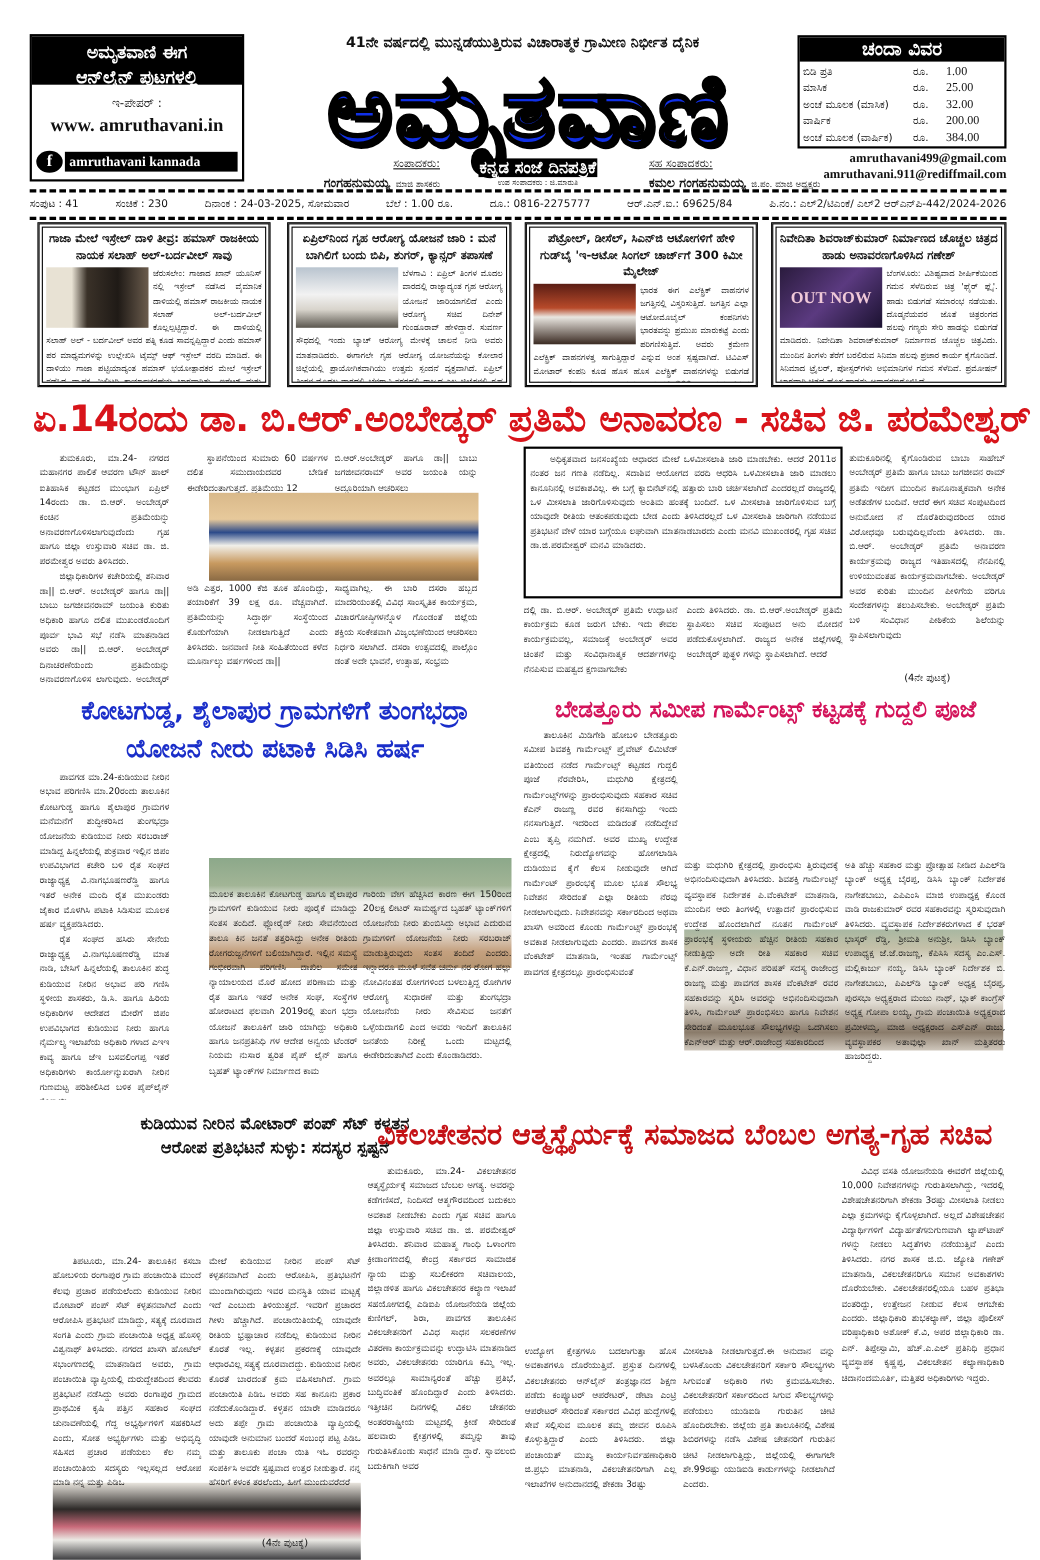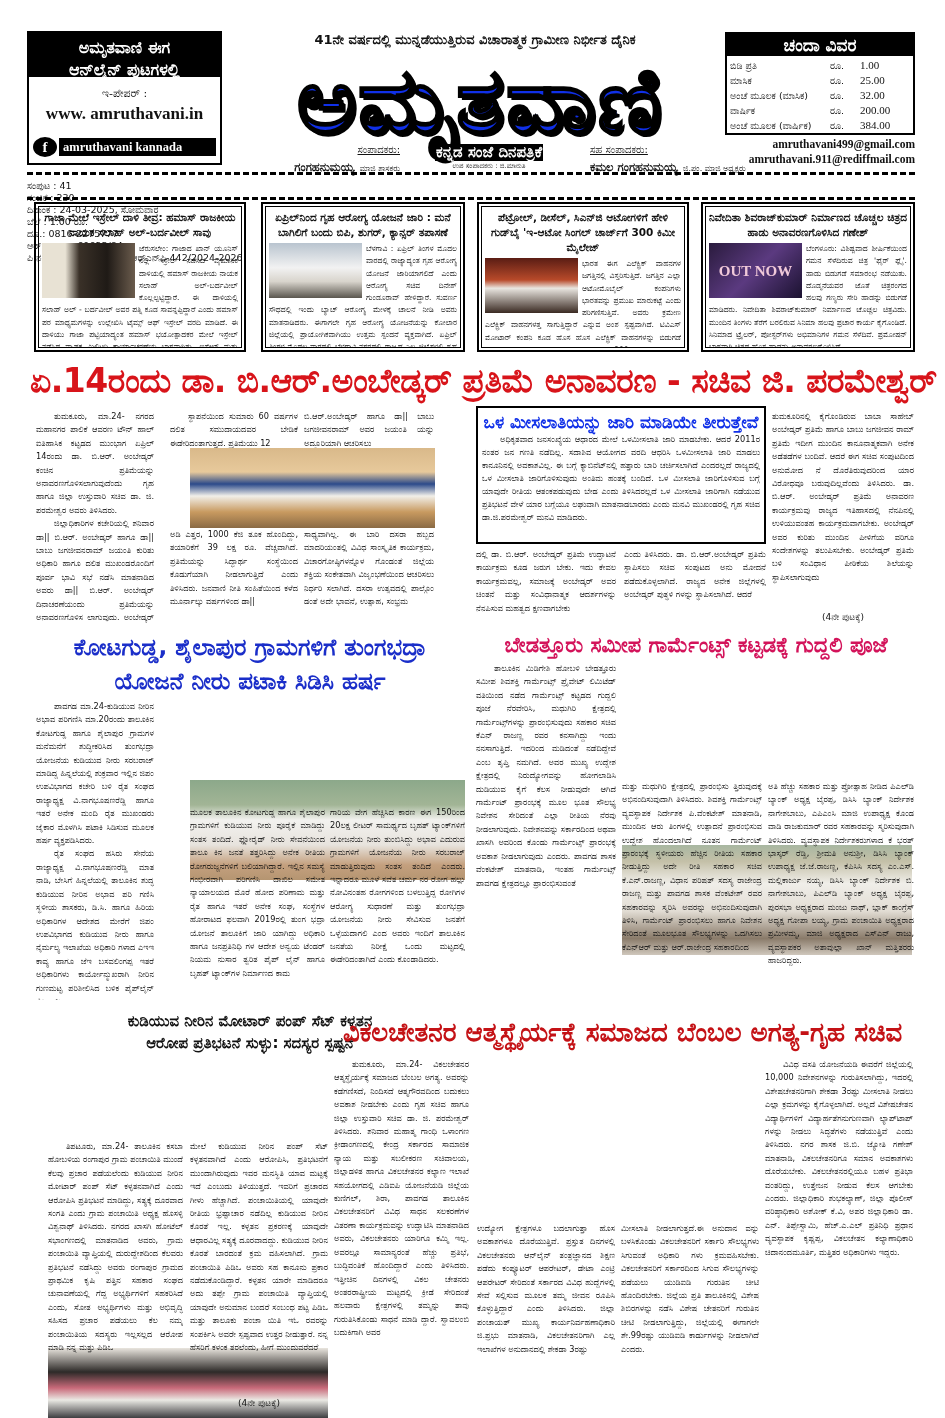--- a/index.html
+++ b/index.html
@@ -28,21 +28,21 @@
   .right-box { left: 725px; top: 32px; width: 190px; height: 103px; border: 2px solid #000; }
   .right-box .top { background: #000; color: #fff; text-align: center; font-size: 17px; font-weight: bold; height: 22px; line-height: 22px; }
   .rates { padding: 2px 3px; }
   .rate-row { display: flex; font-size: 9.5px; height: 15px; line-height: 15px; }
   .rate-row .l { width: 100px; }
   .rate-row .c { width: 30px; }
   .rate-row .v { font-family: "Liberation Serif", serif; font-size: 11px; }
   .emails { left: 700px; top: 137px; width: 215px; text-align: right; font-family: "Liberation Serif", serif; font-weight: bold; font-size: 11.5px; line-height: 15px; }
 
   .dash { left: 27px; width: 888px; height: 0; border-top: 3px dashed #000; }
-  .infoline { left: 27px; top: 180px; width: 888px; display: flex; font-size: 9.5px; justify-content: space-between; white-space: nowrap; flex-direction: column; }
+  .infoline { left: 27px; top: 180px; width: 888px; display: flex; font-size: 9.5px; justify-content: space-between; white-space: nowrap; }
 
   
   .teaser { top: 203px; height: 148px; border: 4px double #000; outline: 1px solid #000; padding: 3px; overflow: hidden; }
   .teaser .th { font-size: 10.5px; font-weight: bold; text-align: center; line-height: 15px; margin-bottom: 3px; }
   .teaser .photo { float: left; width: 93px; height: 55px; margin-right: 4px; margin-bottom: 2px; }
   .teaser .tb { font-size: 7.6px; line-height: 12.3px; text-align: justify; }
 
   
   .main-head { left: 30px; top: 360px; width: 885px; color: #d8141a; font-size: 33px; font-weight: bold; line-height: 42px; text-align: center; letter-spacing: -0.5px; white-space: nowrap; }
 
@@ -172,21 +172,20 @@
   </div>
 <div class="abs photo" style="left:190px;top:448px;width:245px;height:80px;background:linear-gradient(180deg,#d9b98a 0,#e7c99b 30%,#2c4a8a 45%,#f1efe9 60%,#c89a60 80%,#8a6a44);"></div>
 <div class="abs col" style="left:170px;top:528px;width:128px;height:100px">
     <p style="text-indent:0">ಅಡಿ ಎತ್ತರ, 1000 ಕೆಜಿ ತೂಕ ಹೊಂದಿದ್ದು, ತಯಾರಿಕೆಗೆ 39 ಲಕ್ಷ ರೂ. ವೆಚ್ಚವಾಗಿದೆ. ಪ್ರತಿಮೆಯನ್ನು ಸಿದ್ಧಾರ್ಥ ಸಂಸ್ಥೆಯಿಂದ ಕೊಡುಗೆಯಾಗಿ ನೀಡಲಾಗುತ್ತಿದೆ ಎಂದು ತಿಳಿಸಿದರು. ಜನವಾಣಿ ನೀತಿ ಸಂಹಿತೆಯಿಂದ ಕಳೆದ ಮೂರ್ನಾಲ್ಕು ವರ್ಷಗಳಿಂದ ಡಾ||</p>
   </div>
 <div class="abs col" style="left:304px;top:528px;width:130px;height:100px">
     <p style="text-indent:0">ಸಾಧ್ಯವಾಗಿಲ್ಲ. ಈ ಬಾರಿ ದಸರಾ ಹಬ್ಬದ ಮಾದರಿಯಂತಲ್ಲಿ ವಿವಿಧ ಸಾಂಸ್ಕೃತಿಕ ಕಾರ್ಯಕ್ರಮ, ವಿಚಾರಗೋಷ್ಠಿಗಳನ್ನೊಳ ಗೊಂಡಂತೆ ಜಿಲ್ಲೆಯ ಶಕ್ತಿಯ ಸಂಕೇತವಾಗಿ ವಿಜೃಂಭಣೆಯಿಂದ ಆಚರಿಸಲು ನಿರ್ಧರಿ ಸಲಾಗಿದೆ. ದಸರಾ ಉತ್ಸವದಲ್ಲಿ ಪಾಲ್ಗೊಂ ಡಂತೆ ಅದೇ ಭಾವನೆ, ಉತ್ಸಾಹ, ಸಂಭ್ರಮ</p>
   </div>
 
 <div class="abs boxed" style="left:476px;top:406px;width:290px;height:138px;overflow:hidden">
-  <div class="blue-head">ಒಳ ಮೀಸಲಾತಿಯನ್ನು ಜಾರಿ ಮಾಡಿಯೇ ತೀರುತ್ತೇವೆ</div>
   <div class="col" style="line-height:13px">
       <p>ಅಧಿಕೃತವಾದ ಜನಸಂಖ್ಯೆಯ ಆಧಾರದ ಮೇಲೆ ಒಳಮೀಸಲಾತಿ ಜಾರಿ ಮಾಡಬೇಕು. ಆದರೆ 2011ರ ನಂತರ ಜನ ಗಣತಿ ನಡೆದಿಲ್ಲ. ಸದಾಶಿವ ಆಯೋಗದ ವರದಿ ಆಧರಿಸಿ ಒಳಮೀಸಲಾತಿ ಜಾರಿ ಮಾಡಲು ಕಾನೂನಿನಲ್ಲಿ ಅವಕಾಶವಿಲ್ಲ. ಈ ಬಗ್ಗೆ ಕ್ಯಾಬಿನೆಟ್‌ನಲ್ಲಿ ಹತ್ತಾರು ಬಾರಿ ಚರ್ಚಿಸಲಾಗಿದೆ ಎಂದರಲ್ಲದೆ ರಾಜ್ಯದಲ್ಲಿ ಒಳ ಮೀಸಲಾತಿ ಜಾರಿಗೊಳಿಸುವುದು ಅಂತಿಮ ಹಂತಕ್ಕೆ ಬಂದಿದೆ. ಒಳ ಮೀಸಲಾತಿ ಜಾರಿಗೊಳಿಸುವ ಬಗ್ಗೆ ಯಾವುದೇ ರೀತಿಯ ಆತಂಕಪಡುವುದು ಬೇಡ ಎಂದು ತಿಳಿಸಿದರಲ್ಲದೆ ಒಳ ಮೀಸಲಾತಿ ಜಾರಿಗಾಗಿ ನಡೆಯುವ ಪ್ರತಿಭಟನೆ ವೇಳೆ ಯಾರ ಬಗ್ಗೆಯೂ ಲಘುವಾಗಿ ಮಾತನಾಡಬಾರದು ಎಂದು ಮನವಿ ಮುಖಂಡರಲ್ಲಿ ಗೃಹ ಸಚಿವ ಡಾ.ಜಿ.ಪರಮೇಶ್ವರ್ ಮನವಿ ಮಾಡಿದರು.</p>
     </div>
 </div>
 <div class="abs col" style="left:476px;top:548px;width:140px;height:80px">
     <p style="text-indent:0">ದಲ್ಲಿ ಡಾ. ಬಿ.ಆರ್. ಅಂಬೇಡ್ಕರ್ ಪ್ರತಿಮೆ ಉದ್ಘಾಟನೆ ಕಾರ್ಯಕ್ರಮ ಕೂಡ ಜರುಗ ಬೇಕು. ಇದು ಕೇವಲ ಕಾರ್ಯಕ್ರಮವಲ್ಲ, ಸಮಾಜಕ್ಕೆ ಅಂಬೇಡ್ಕರ್ ಅವರ ಚಿಂತನೆ ಮತ್ತು ಸಂವಿಧಾನಾತ್ಮಕ ಆದರ್ಶಗಳನ್ನು ನೆನಪಿಸುವ ಮಹತ್ವದ ಕ್ಷಣವಾಗಬೇಕು</p>
   </div>
 <div class="abs col" style="left:624px;top:548px;width:142px;height:80px">
     <p style="text-indent:0">ಎಂದು ತಿಳಿಸಿದರು. ಡಾ. ಬಿ.ಆರ್.ಅಂಬೇಡ್ಕರ್ ಪ್ರತಿಮೆ ಸ್ಥಾಪಿಸಲು ಸಚಿವ ಸಂಪುಟದ ಅನು ಮೋದನೆ ಪಡೆದುಕೊಳ್ಳಲಾಗಿದೆ. ರಾಜ್ಯದ ಅನೇಕ ಜಿಲ್ಲೆಗಳಲ್ಲಿ ಅಂಬೇಡ್ಕರ್ ಪುತ್ಥಳಿ ಗಳನ್ನು ಸ್ಥಾಪಿಸಲಾಗಿದೆ. ಆದರೆ</p>
   </div>

